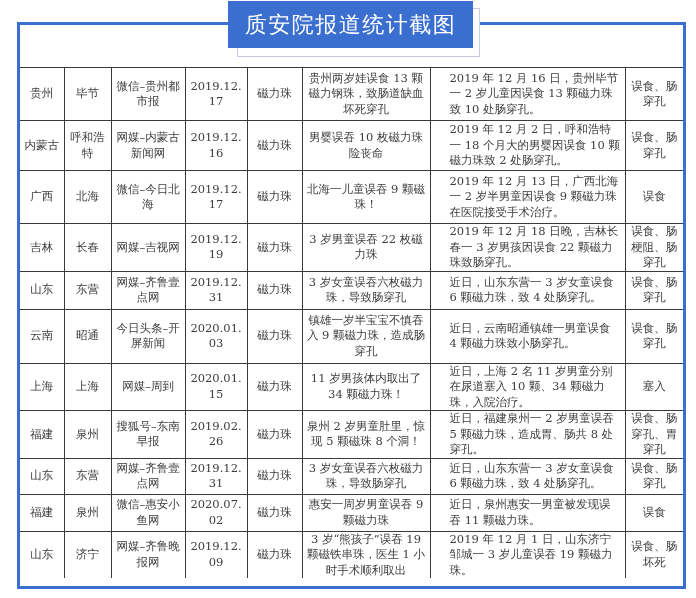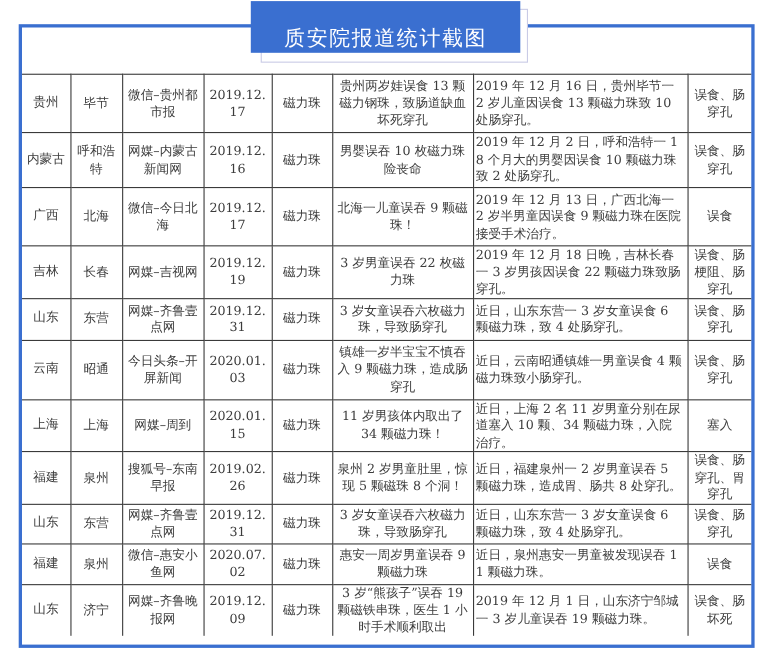--- a/index.html
+++ b/index.html
@@ -7,29 +7,29 @@
     body { width: 696px; height: 598px; position: relative; overflow: hidden;
            font-family: "DejaVu Serif", "Liberation Serif", serif; color: var(--ink); }
 
     .frame { position: absolute; left: 17px; top: 22px; width: 669px; height: 567px;
              border: 3px solid var(--accent); box-sizing: border-box; background: #fff; }
 
     .title-shadow { position: absolute; left: 237px; top: 8px; width: 243px; height: 49px;
                     border: 1px solid var(--shadow); box-sizing: border-box; background: #fff; z-index: 2; }
     .title-box { position: absolute; left: 228px; top: 1px; width: 245px; height: 47px;
                  background: var(--accent); color: #ffffff; z-index: 3;
-                 display: flex; align-items: flex-end; justify-content: center;
+                 display: flex; align-items: center; justify-content: center;
                  font-family: "DejaVu Sans", "Liberation Sans", sans-serif;
-                 font-size: 19px; letter-spacing: 1.5px; }
+                 font-size: 22px; letter-spacing: 1.5px; }
 
     .report-table { position: absolute; left: 0px; top: 42px; width: 663px;
                     border-collapse: collapse; table-layout: fixed; }
     .report-table td { border: 1px solid var(--rule); font-size: 11.5px; line-height: 15.5px;
                        text-align: center; vertical-align: middle; padding: 0 3px; word-break: break-all; }
-    .report-table td.left { text-align: left; padding: 0 4px 0 2px; }
+    .report-table td.left { text-align: left; padding: 0 4px 0 19px; }
     .report-table tr td:first-child { border-left: none; font-family: Liberation Serif, serif; }
     .report-table tr td:last-child { border-right: none; margin-left: 13px; }
     .report-table tr:last-child td { border-bottom: none; }
 
     .report-table tr:nth-child(1)  { height: 53px; }
     .report-table tr:nth-child(2)  { height: 50px; }
     .report-table tr:nth-child(3)  { height: 53px; }
     .report-table tr:nth-child(4)  { height: 37px; }
     .report-table tr:nth-child(5)  { height: 38px; }
     .report-table tr:nth-child(6)  { height: 54px; }

